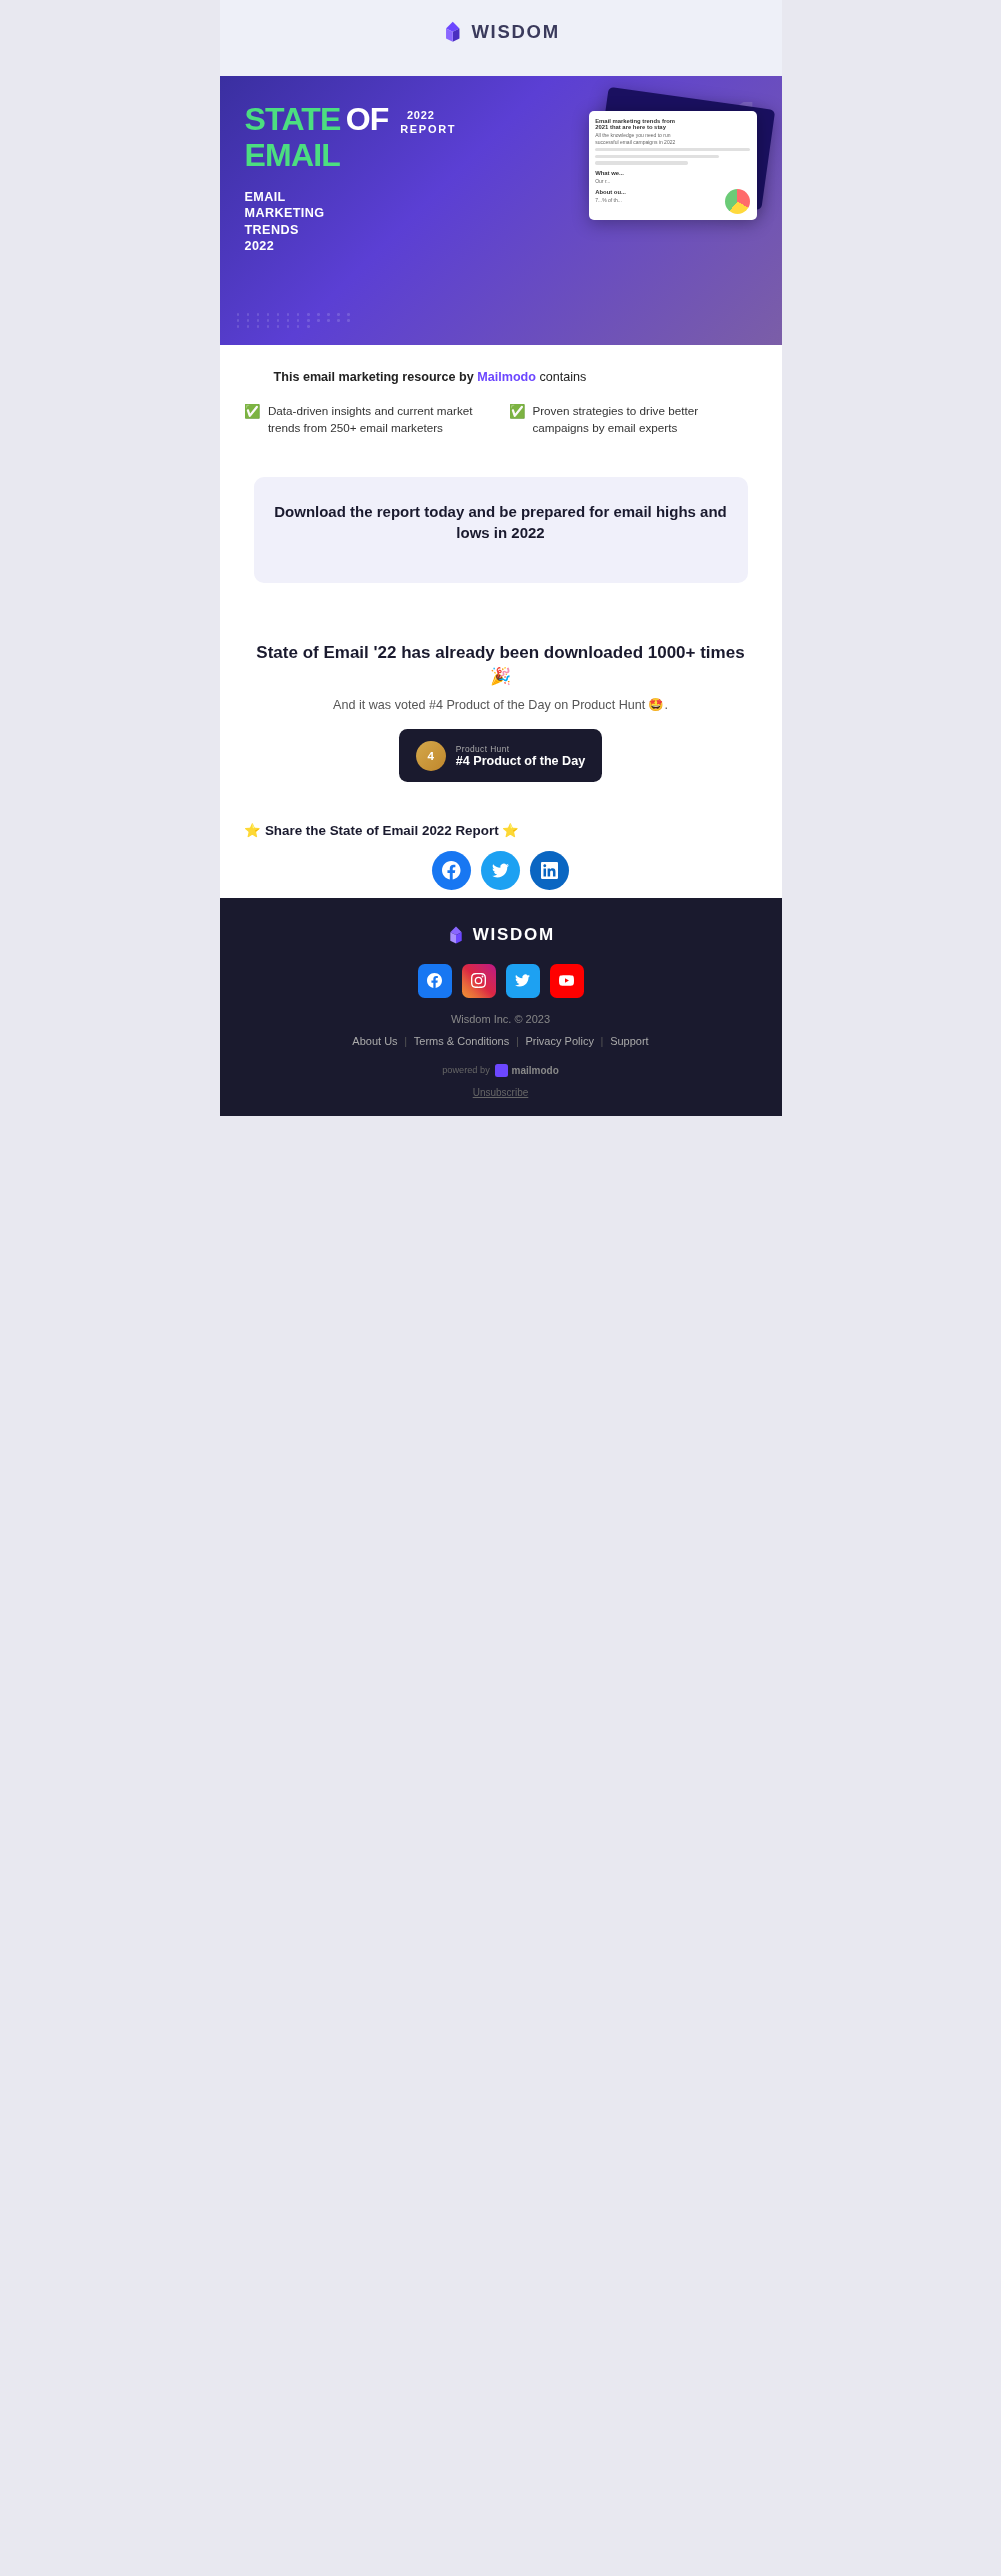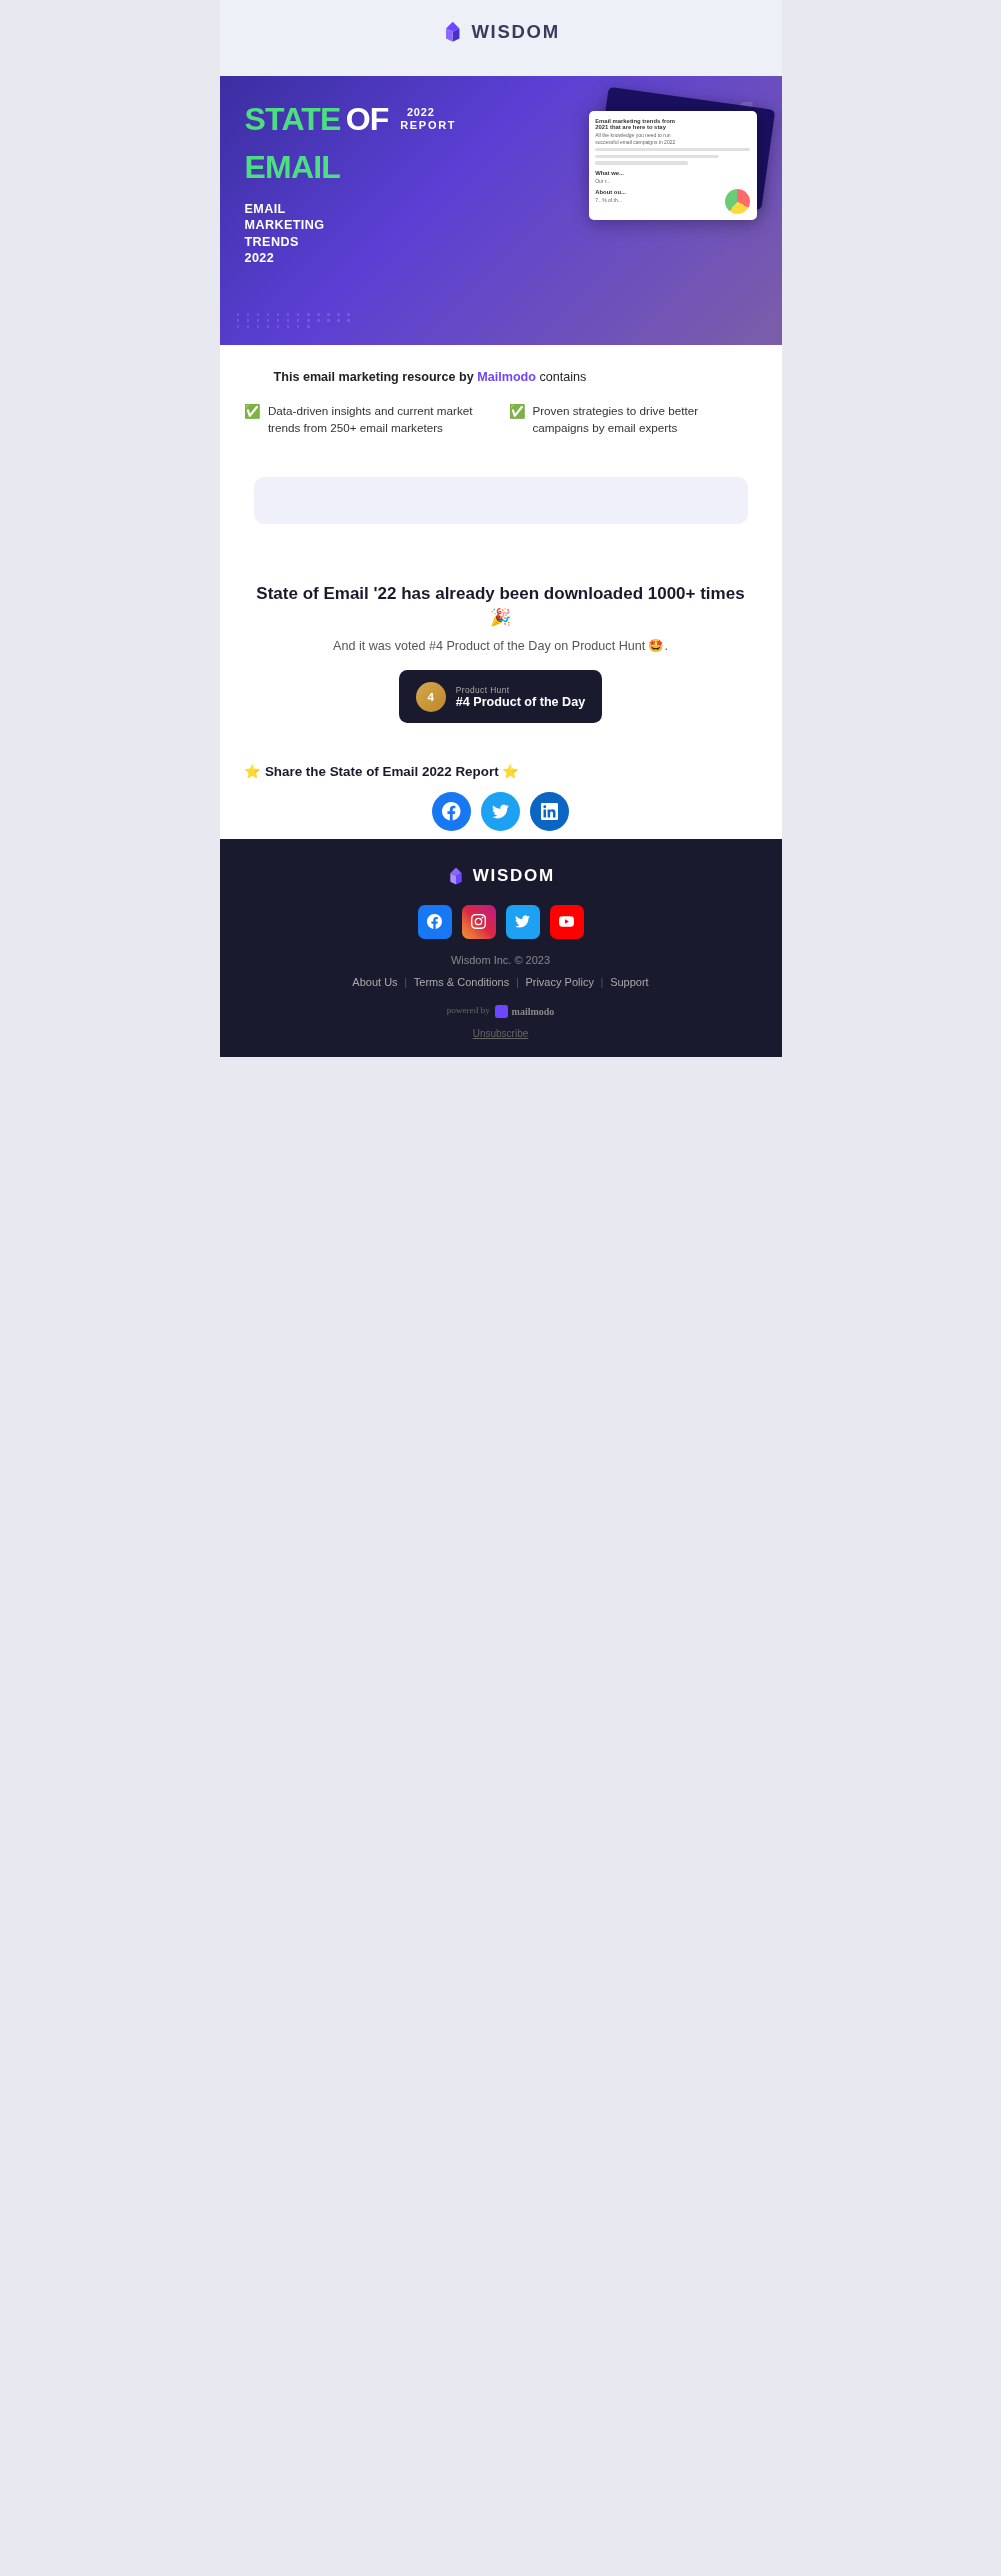--- a/index.html
+++ b/index.html
@@ -58,23 +58,23 @@
       display: flex;
       align-items: flex-start;
       position: relative;
       z-index: 2;
     }
     .hero-left {
       flex: 1;
     }
     .state-title-row {
       display: flex;
-      align-items: center;
+      align-items: flex-end;
       gap: 5px;
-      margin-bottom: 16px;
+      margin-bottom: 4px;
     }
     .state-word {
       font-size: 32px;
       font-weight: 900;
       color: #4cde80;
       line-height: 1;
       letter-spacing: -0.8px;
     }
     .of-word {
       font-size: 32px;
@@ -409,24 +409,23 @@
       text-decoration: none;
     }
     .footer-divider {
       color: #555;
     }
     .powered-by {
       font-size: 9.2px;
       color: #666;
       margin-bottom: 6.7px;
       display: flex;
-      align-items: flex-start;
+      align-items: center;
       justify-content: center;
       gap: 5px;
-      font-family: Liberation Serif, serif;
     }
     .mailmodo-logo {
       display: inline-flex;
       align-items: center;
       gap: 3.4px;
       font-size: 10px;
       font-weight: 700;
       color: #888;
     }
     .mailmodo-icon {
@@ -551,20 +550,21 @@
       </div>
       <div class="feature-item">
         <span class="feature-emoji">✅</span>
         <span>Proven strategies to drive better campaigns by email experts</span>
       </div>
     </div>
   </div>
 
   <div style="padding: 0 17px 17px;">
     <div class="cta-section">
+      <p class="cta-title">Download the report today and be prepared for email highs and lows in 2022</p>
     </div>
   </div>
 
   <div class="stats-section">
     <p class="stats-title">State of Email '22 has already been downloaded 1000+ times 🎉</p>
     <p class="stats-subtitle">
       <span>And it was voted #4 Product of the Day on Product Hunt</span>
       <span>🤩</span>.
     </p>
     <div style="display:flex;justify-content:center;">

